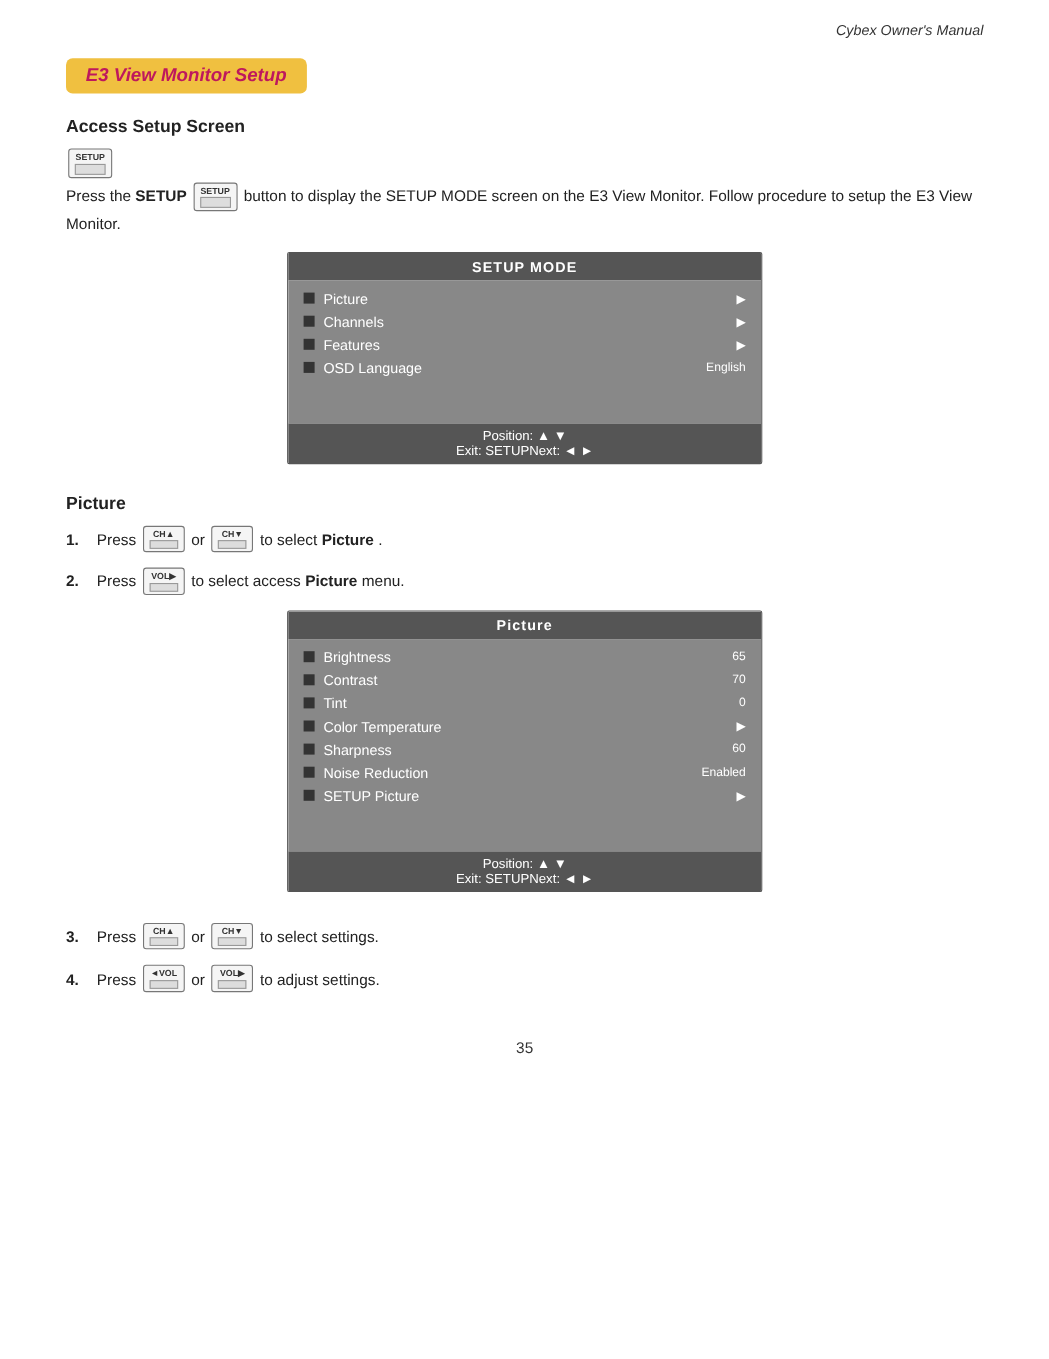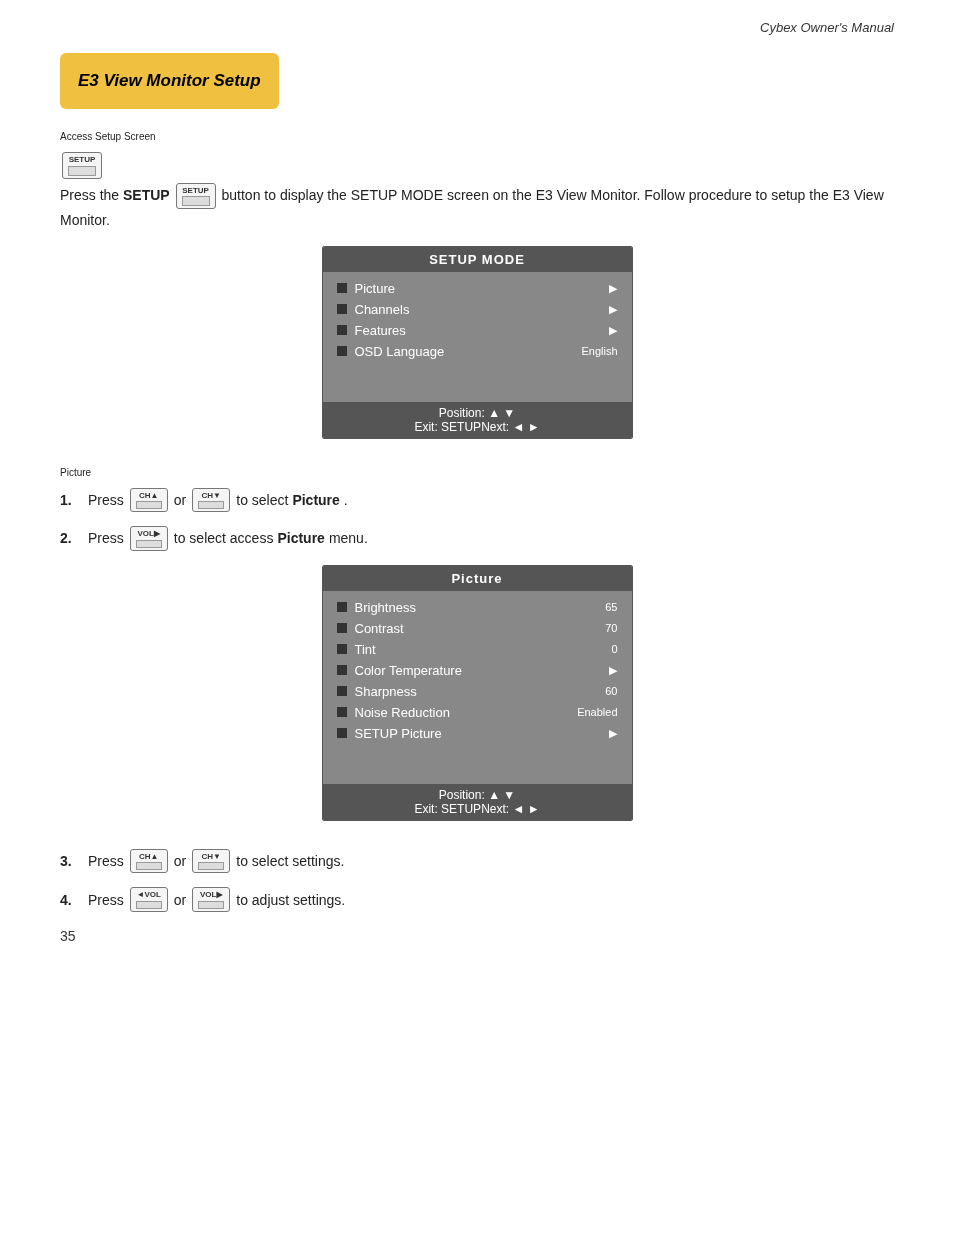--- a/index.html
+++ b/index.html
@@ -16,42 +16,42 @@
       text-align: right;
       font-style: italic;
       font-size: 13px;
       color: #333;
       margin-bottom: 18px;
     }
     .section-title-badge {
       display: inline-block;
       background: #f0c040;
       border-radius: 6px;
-      padding: 18px 18px;
+      padding: 6px 18px;
       font-style: italic;
       font-weight: bold;
       font-size: 17px;
-      color: #000000;
+      color: #be185d;
       margin-bottom: 22px;
     }
     .subsection-title {
-      font-weight: normal;
-      font-size: 10px;
+      font-weight: bold;
+      font-size: 16px;
       margin-bottom: 10px;
     }
     .setup-text {
       margin-bottom: 14px;
       line-height: 1.6;
     }
     .setup-text b {
       font-weight: bold;
     }
     
     .osd-menu {
-      width: 311px;
+      width: 432px;
       margin: 0 auto 28px auto;
       border: 1.5px solid #555;
       border-radius: 2px;
       overflow: hidden;
       font-size: 13px;
     }
     .osd-menu-header {
       background: #555;
       color: #fff;
       text-align: center;
@@ -111,22 +111,22 @@
       font-weight: bold;
       min-width: 28px;
     }
     .step-content {
       display: flex;
       align-items: center;
       flex-wrap: wrap;
       gap: 4px;
     }
     .page-number {
-      text-align: left;
-      margin-top: 16px;
+      text-align: center;
+      margin-top: 42px;
       font-size: 14px;
       color: #333;
     }
     .picture-section {
       margin-top: 8px;
     }
     
     .icon-box {
       display: inline-flex;
       flex-direction: column;

